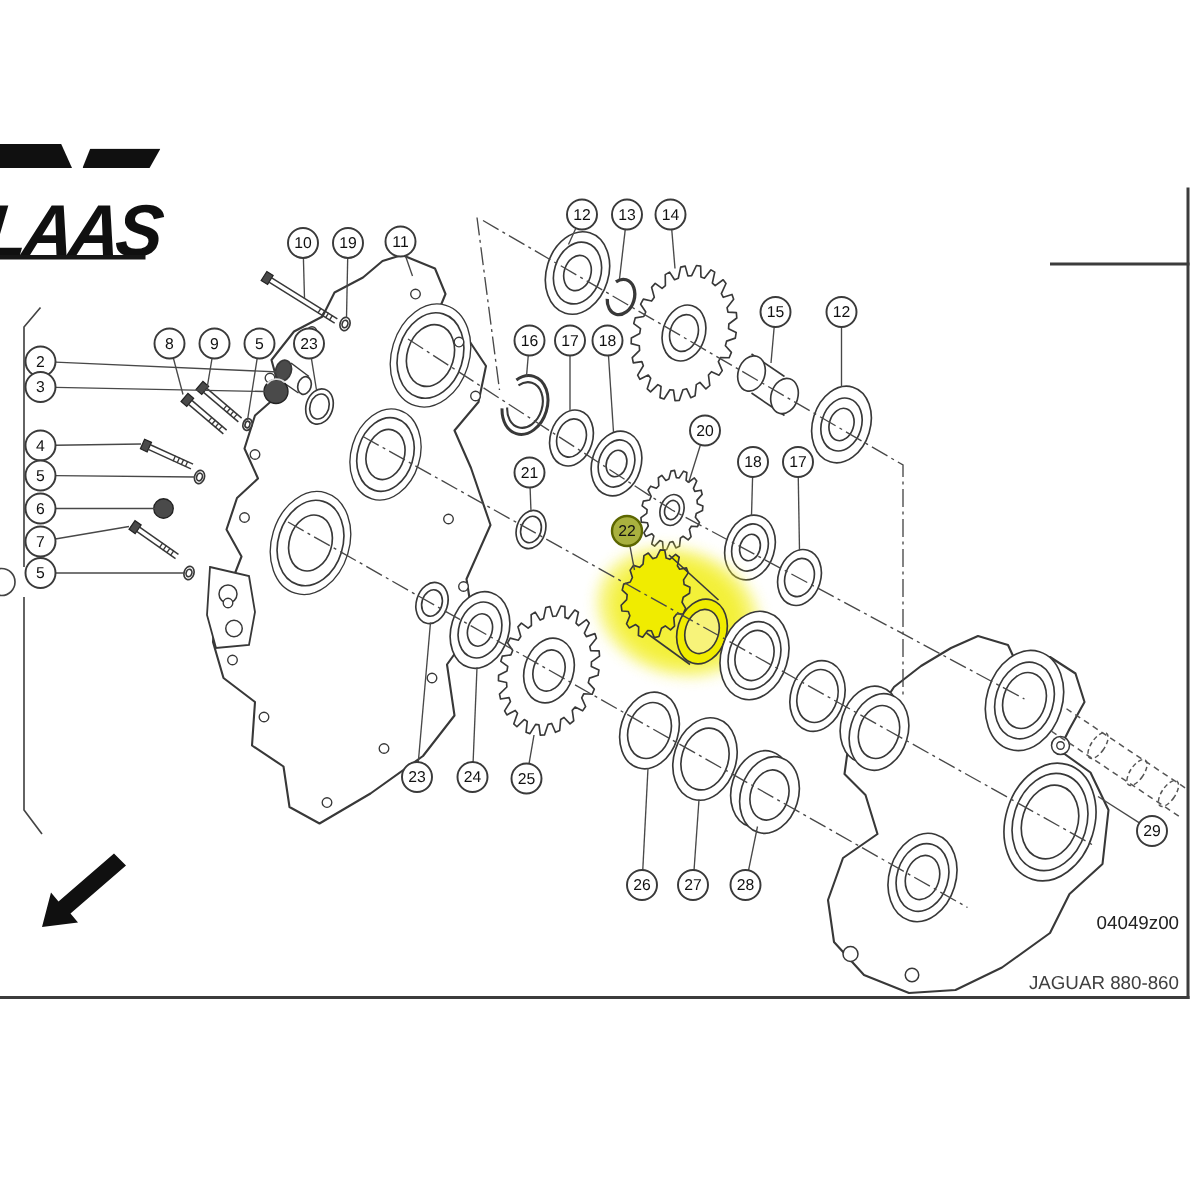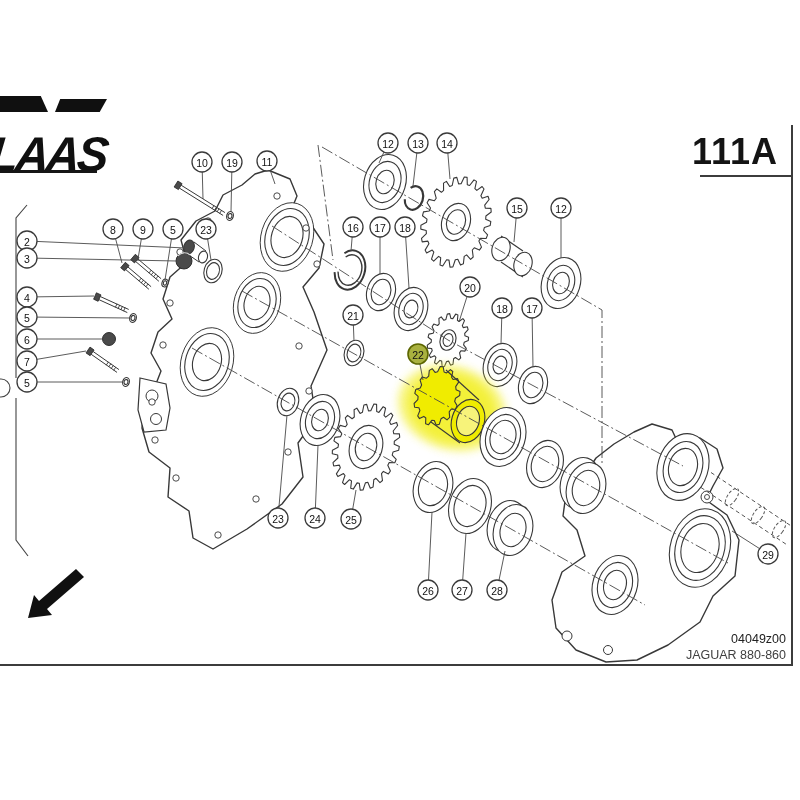--- a/index.html
+++ b/index.html
@@ -7,35 +7,34 @@
         font-family:"Liberation Sans",sans-serif;color:#1a1a1a;}
   #diagram{position:absolute;left:0;top:0;}
   .txt{position:absolute;white-space:nowrap;}
   #logo{left:-10px;top:126px;font-size:47px;font-weight:900;font-style:italic;
         letter-spacing:-3px;transform:skewX(-6deg) scaleY(1.04);color:#101010;}
   #logo-underline{left:0;top:170px;width:97px;height:3px;background:#161616;position:absolute;}
   .frag{position:absolute;background:#101010;}
   #frag1{left:0;top:96px;width:48px;height:16px;clip-path:polygon(0 0,85% 0,100% 100%,0 100%);}
   #frag2{left:55px;top:99px;width:52px;height:13px;clip-path:polygon(10% 0,100% 0,86% 100%,0 100%);}
   #page-code{right:22px;top:131px;font-size:36px;font-weight:700;letter-spacing:1px;color:#141414;}
-  #footer-code{right:14px;top:632px;font-size:12.5px;color:#222;}
+  #footer-code{right:14px;top:608px;font-size:12.5px;color:#222;}
   #footer-model{right:14px;top:648px;font-size:12.5px;color:#404040;}
 </style>
 </head>
 <body>
 
 <div id="page">
 
   <div class="frag" id="frag1"></div>
   <div class="frag" id="frag2"></div>
 
   <div class="txt" id="logo">LAAS</div>
   <div id="logo-underline"></div>
 
-  <div class="txt" id="page-code">111A</div>
 
   <div class="txt" id="footer-code">04049z00</div>
   <div class="txt" id="footer-model">JAGUAR 880-860</div>
 
   <svg id="diagram" width="800" height="800" viewBox="0 0 800 800">
     <defs>
       <filter id="glow" x="-40%" y="-40%" width="180%" height="180%">
         <feGaussianBlur stdDeviation="4.5"></feGaussianBlur>
       </filter>
       <clipPath id="frameclip">

